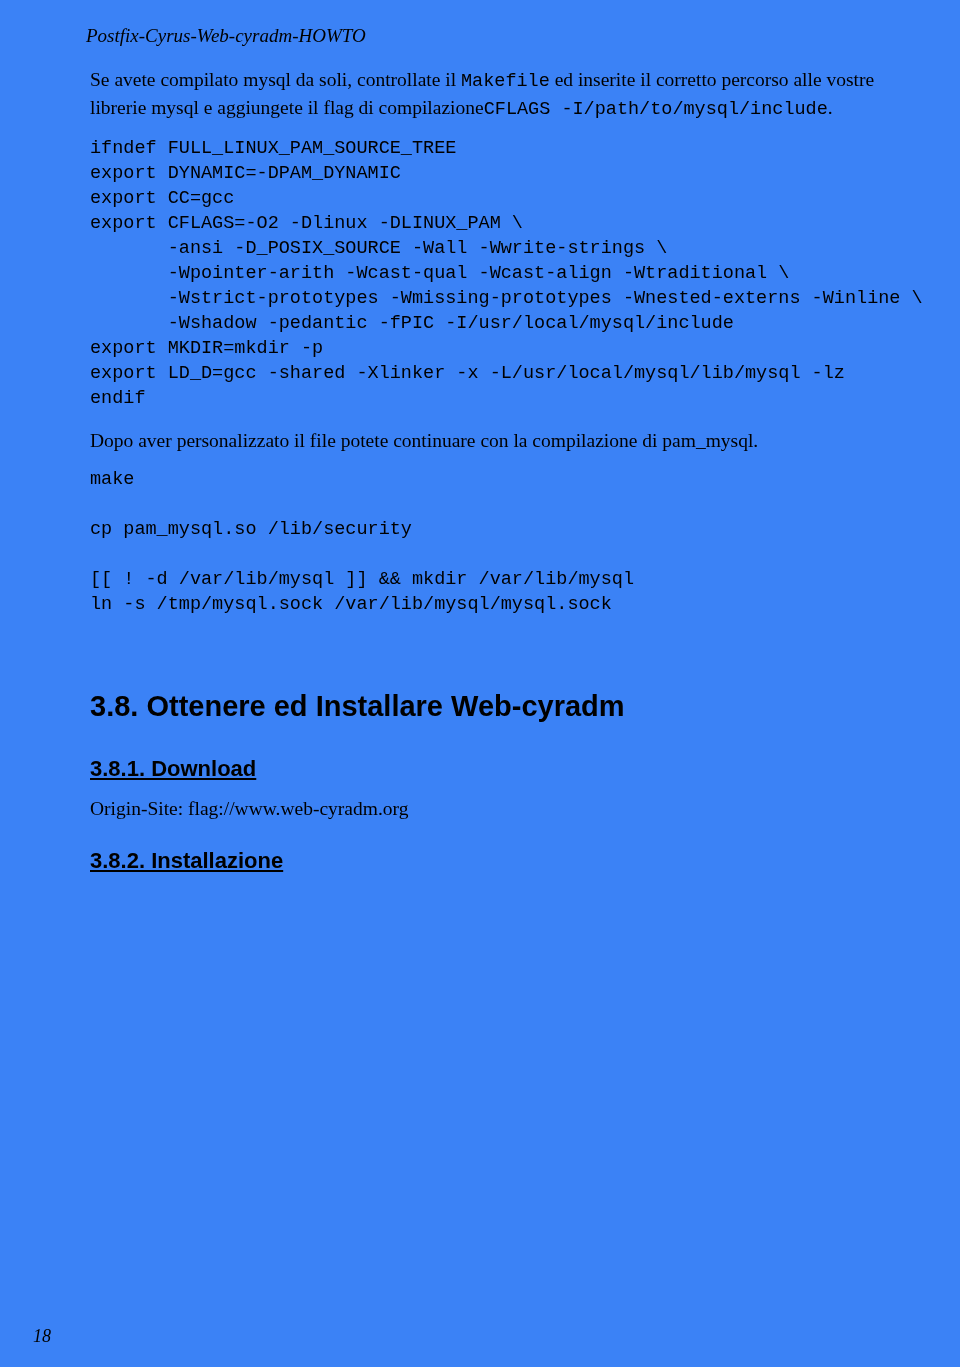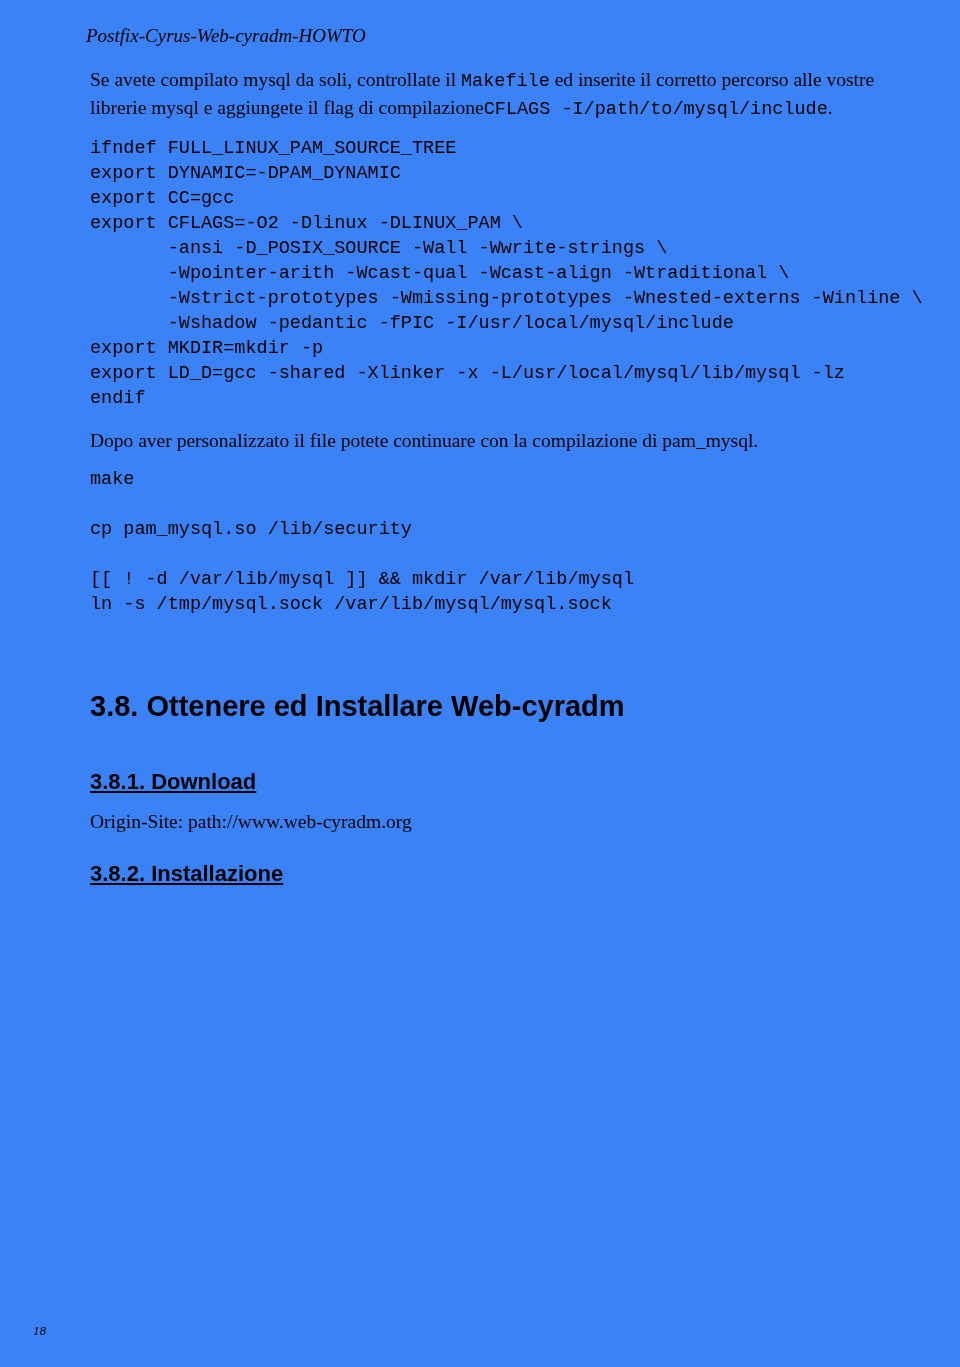--- a/index.html
+++ b/index.html
@@ -37,38 +37,38 @@
     font-family: "Courier New", Courier, monospace;
     font-size: 18.5px;
     line-height: 1.35;
     white-space: pre;
     margin: 0 0 16px 0;
   }
   .h2 {
     font-family: Arial, Helvetica, sans-serif;
     font-weight: bold;
     font-size: 29px;
-    margin: 72px 0 46px 0;
+    margin: 72px 0 33px 0;
   }
   .h3 {
     font-family: Arial, Helvetica, sans-serif;
     font-weight: bold;
     font-size: 22px;
     margin: 0 0 14px 0;
     text-decoration: underline;
   }
   .h3.gap {
     margin-top: 26px;
   }
   .pagenum {
     position: absolute;
     left: 33px;
-    bottom: 28px;
+    bottom: 20px;
     font-style: italic;
-    font-size: 13px;
+    font-size: 18px;
     text-align: center;
   }
   .block-wrap { margin-top: 6px; }
 </style>
 </head>
 <body>
 
 <div class="page">
 
   <div class="running-header">Postfix-Cyrus-Web-cyradm-HOWTO</div>
@@ -96,20 +96,20 @@
   <div class="mono-block">make
 
 cp pam_mysql.so /lib/security
 
 [[ ! -d /var/lib/mysql ]] &amp;&amp; mkdir /var/lib/mysql
 ln -s /tmp/mysql.sock /var/lib/mysql/mysql.sock</div>
 
   <div class="h2">3.8. Ottenere ed Installare Web-cyradm</div>
 
   <div class="h3">3.8.1. Download</div>
-  <p class="para">Origin-Site: path://www.web-cyradm.org</p>
+  <p class="para">Origin-Site: flag://www.web-cyradm.org</p>
 
   <div class="h3 gap">3.8.2. Installazione</div>
 
 
 
   <div class="pagenum">18</div>
 </div>
 
 </body></html>

